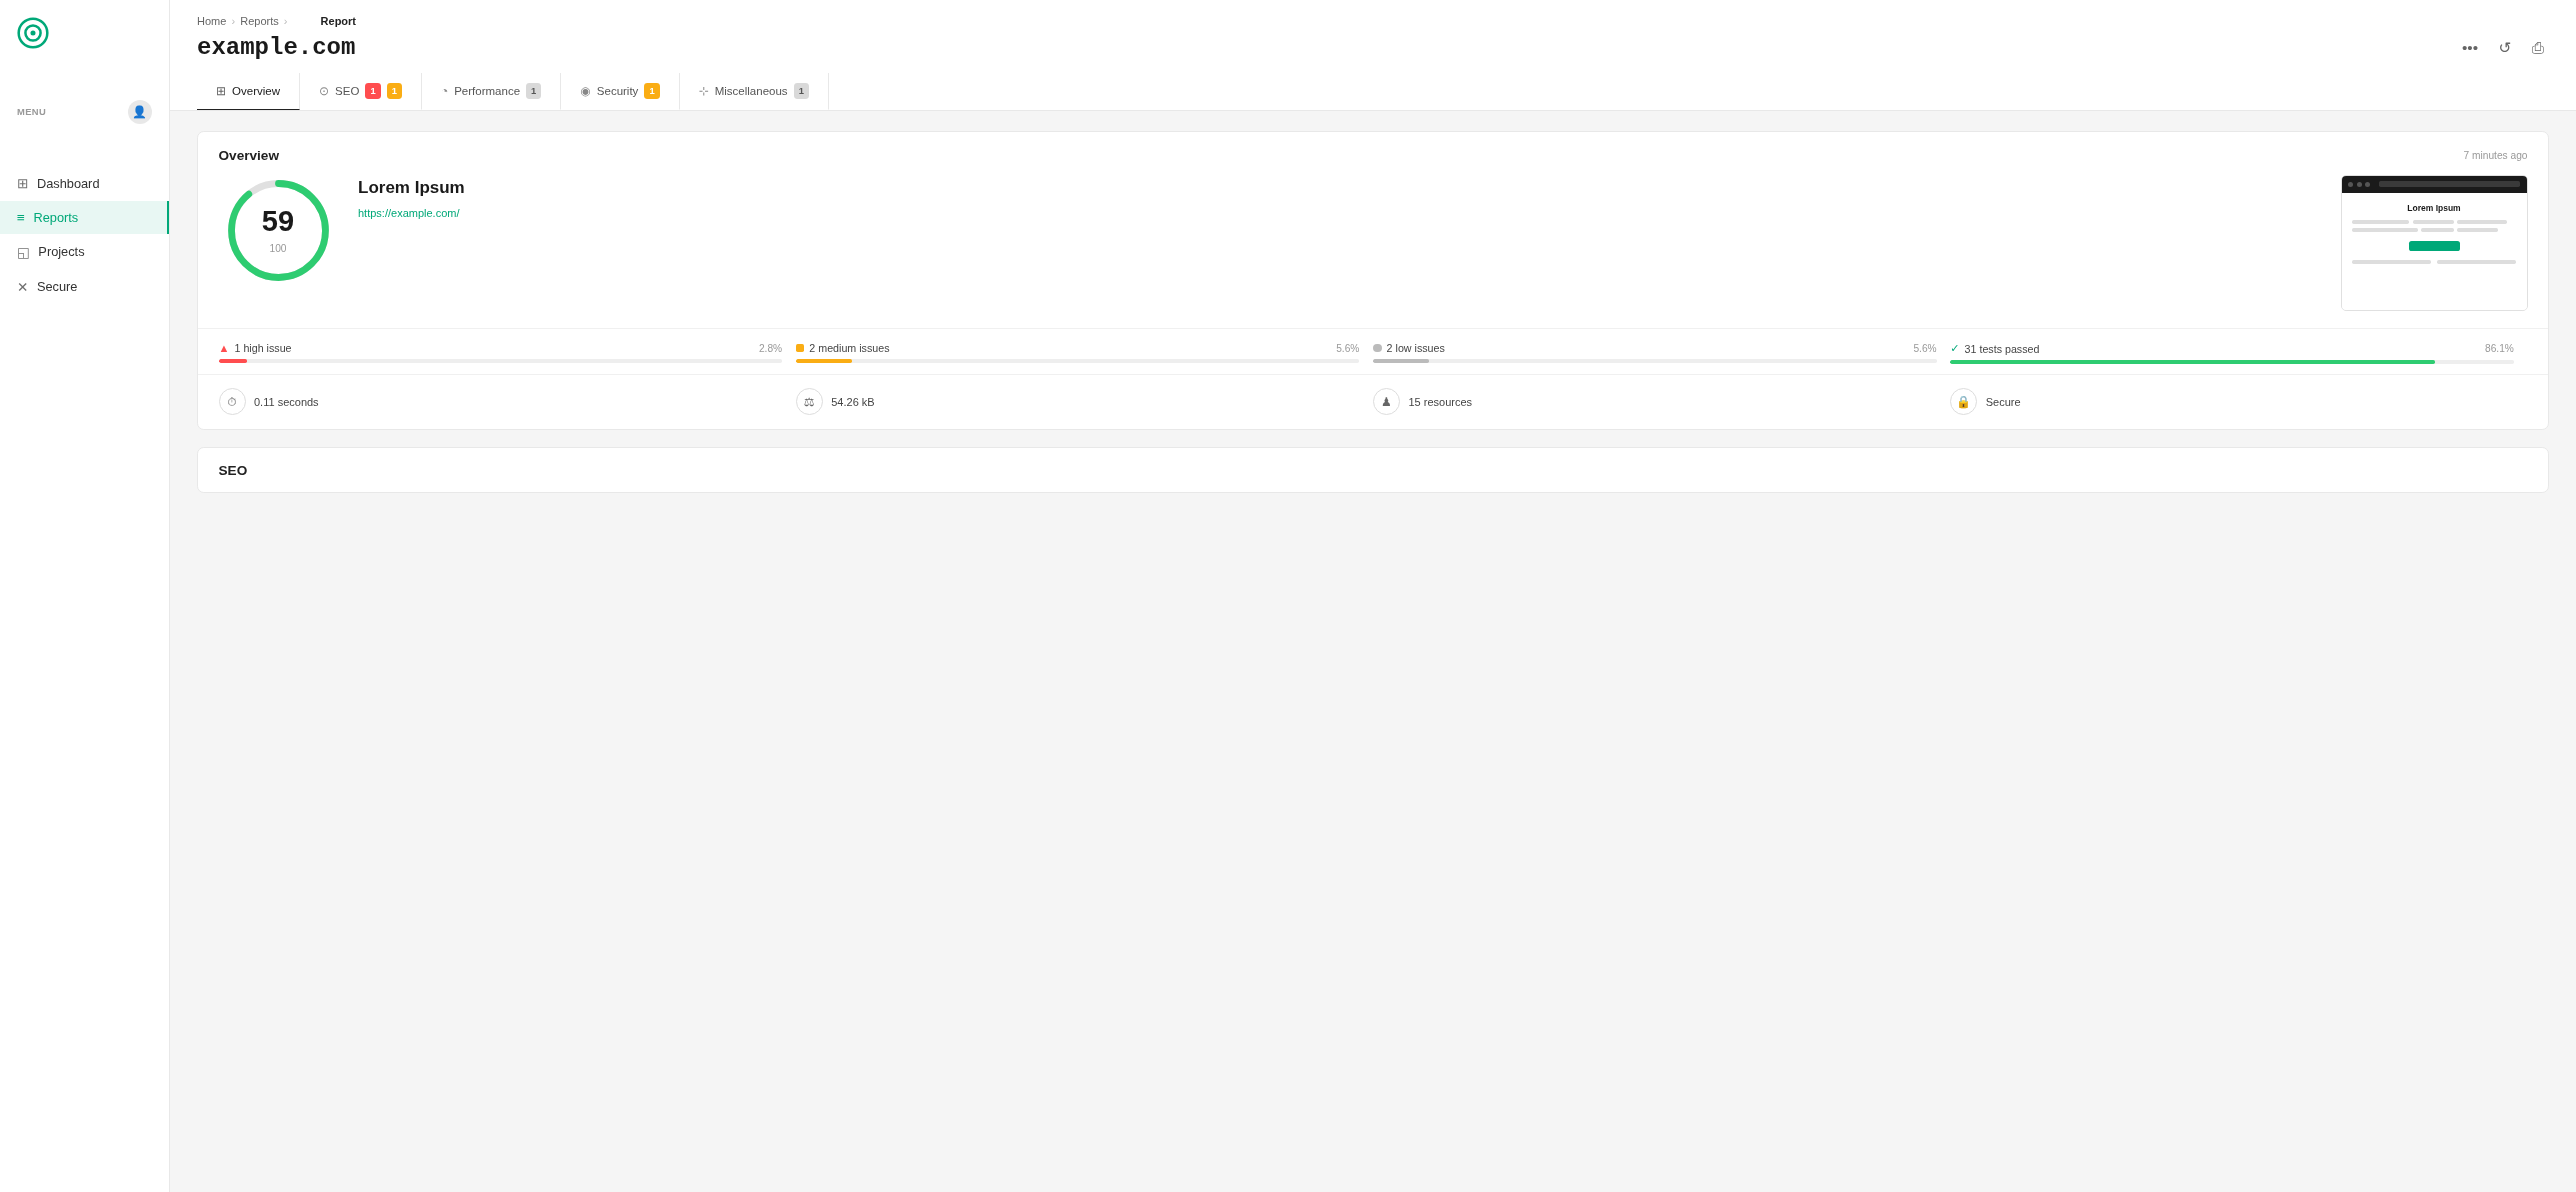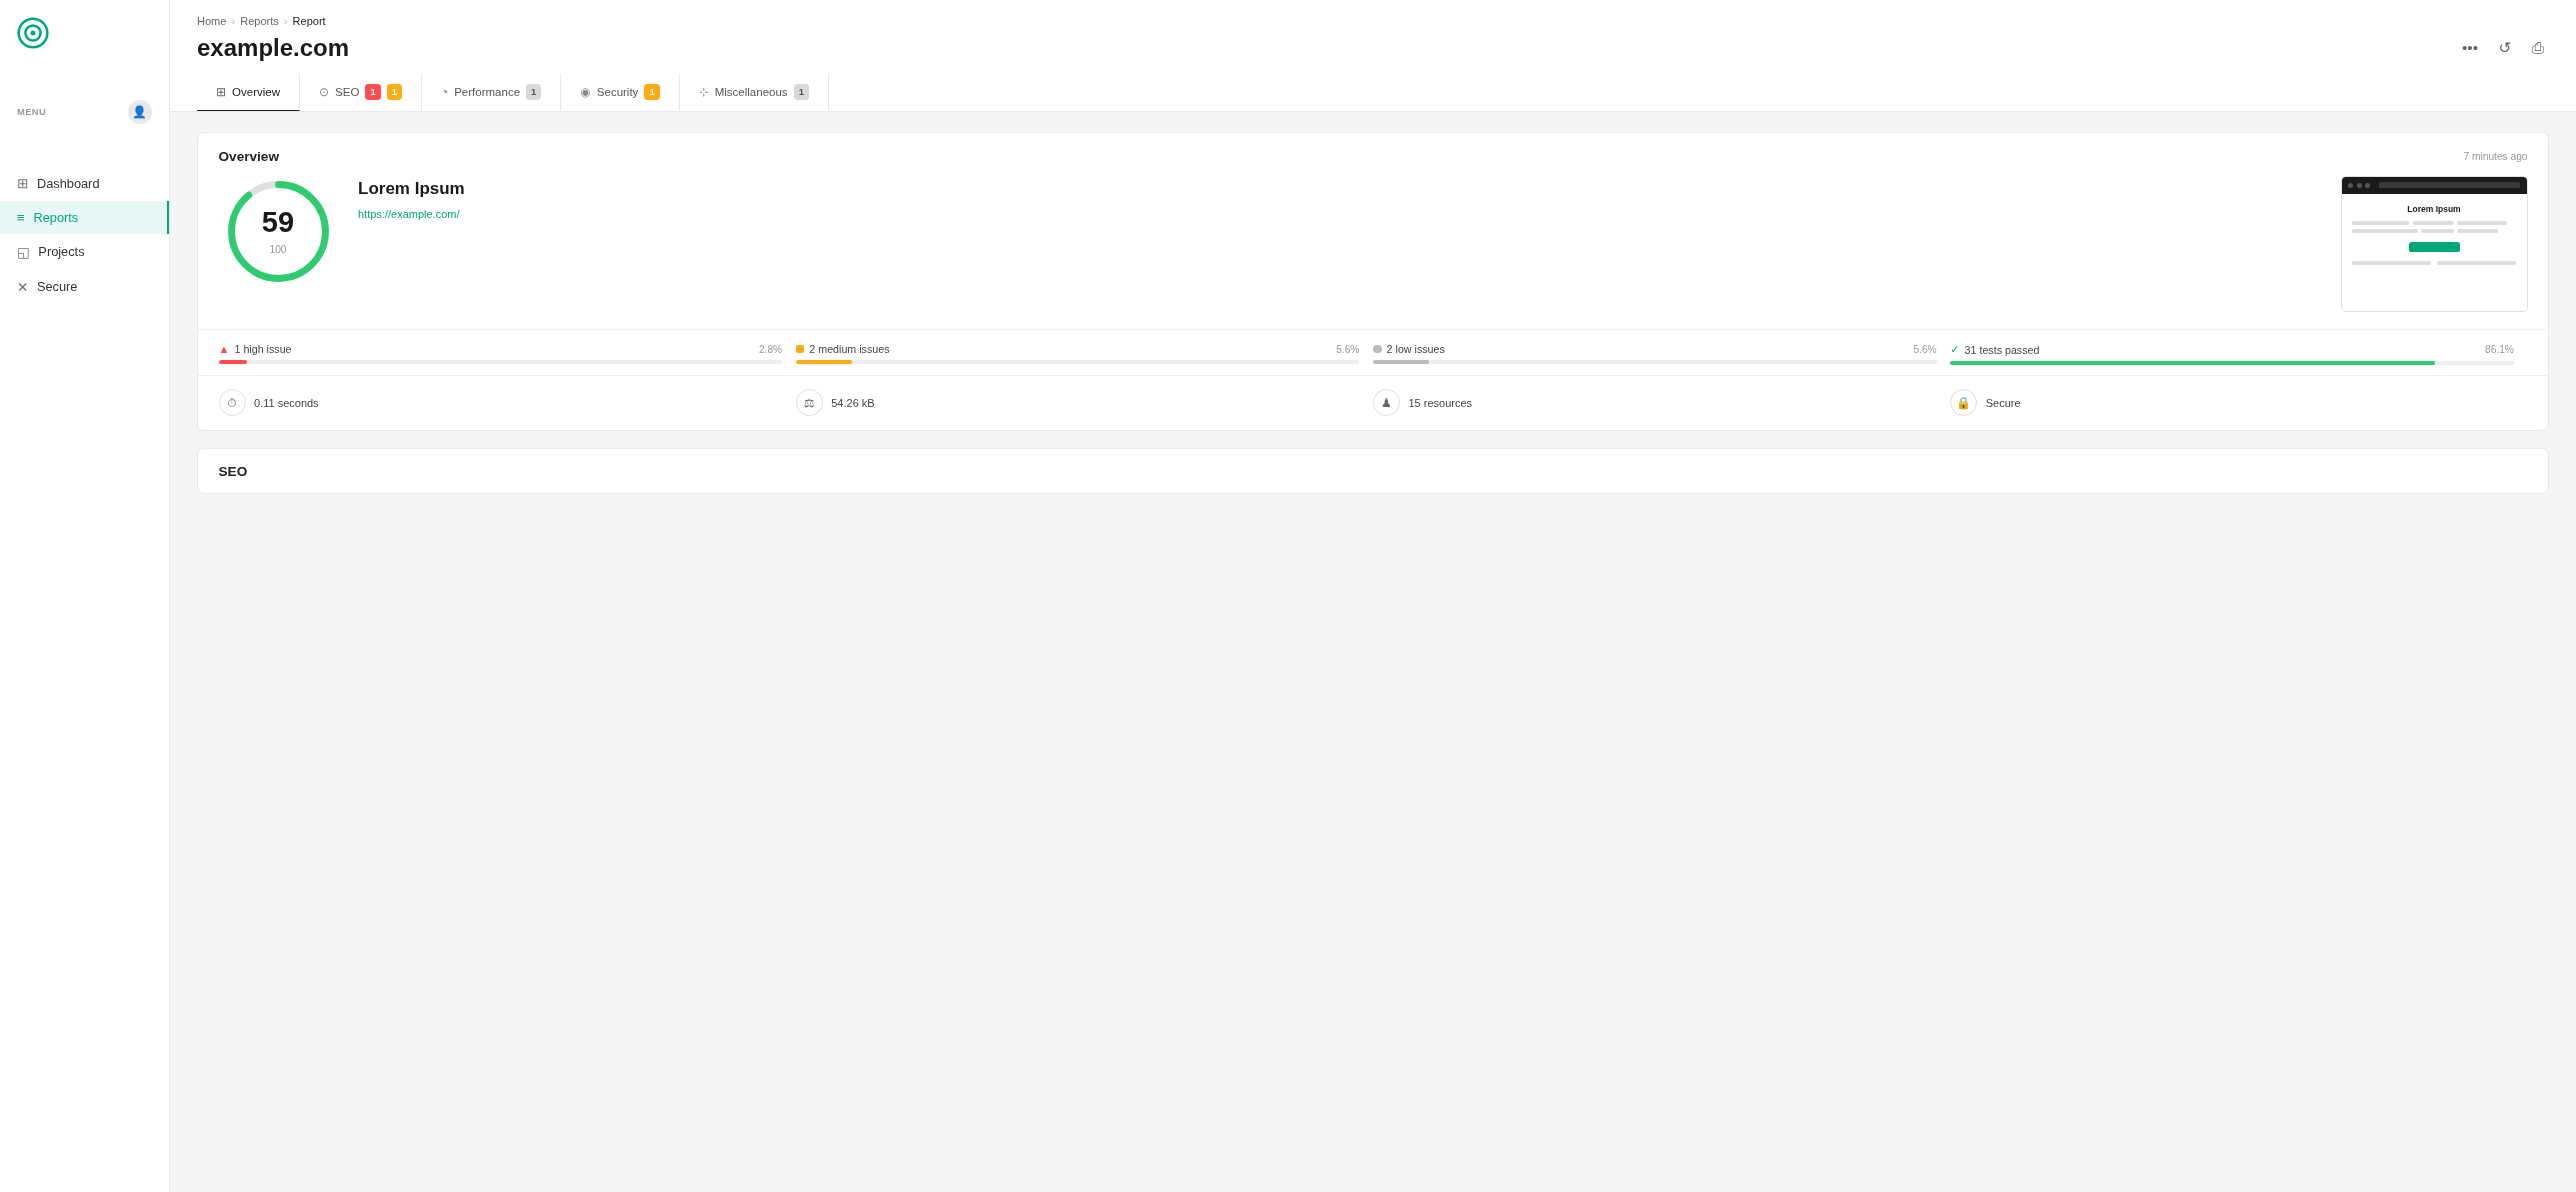--- a/index.html
+++ b/index.html
@@ -80,31 +80,32 @@
     }
     .breadcrumb {
       display: flex;
       align-items: center;
       gap: 5.1px;
       font-size: 11px;
       color: #666;
       margin-bottom: 6.8px;
     }
     .breadcrumb-sep { color: #bbb; }
-    .breadcrumb-current { font-weight: 400; color: #222; }
+    .breadcrumb-current { font-weight: 700; color: #222; margin-left: 28px; }
     .header-title-row {
       display: flex;
       align-items: center;
       justify-content: space-between;
       margin-bottom: 12px;
     }
     .page-title {
       font-size: 24px;
       font-weight: 700;
       color: #1a1a1a;
+      font-family: Liberation Mono, monospace;
     }
     .header-actions {
       display: flex;
       align-items: center;
       gap: 10.2px;
     }
     .header-action-btn {
       background: none;
       border: none;
       cursor: pointer;

